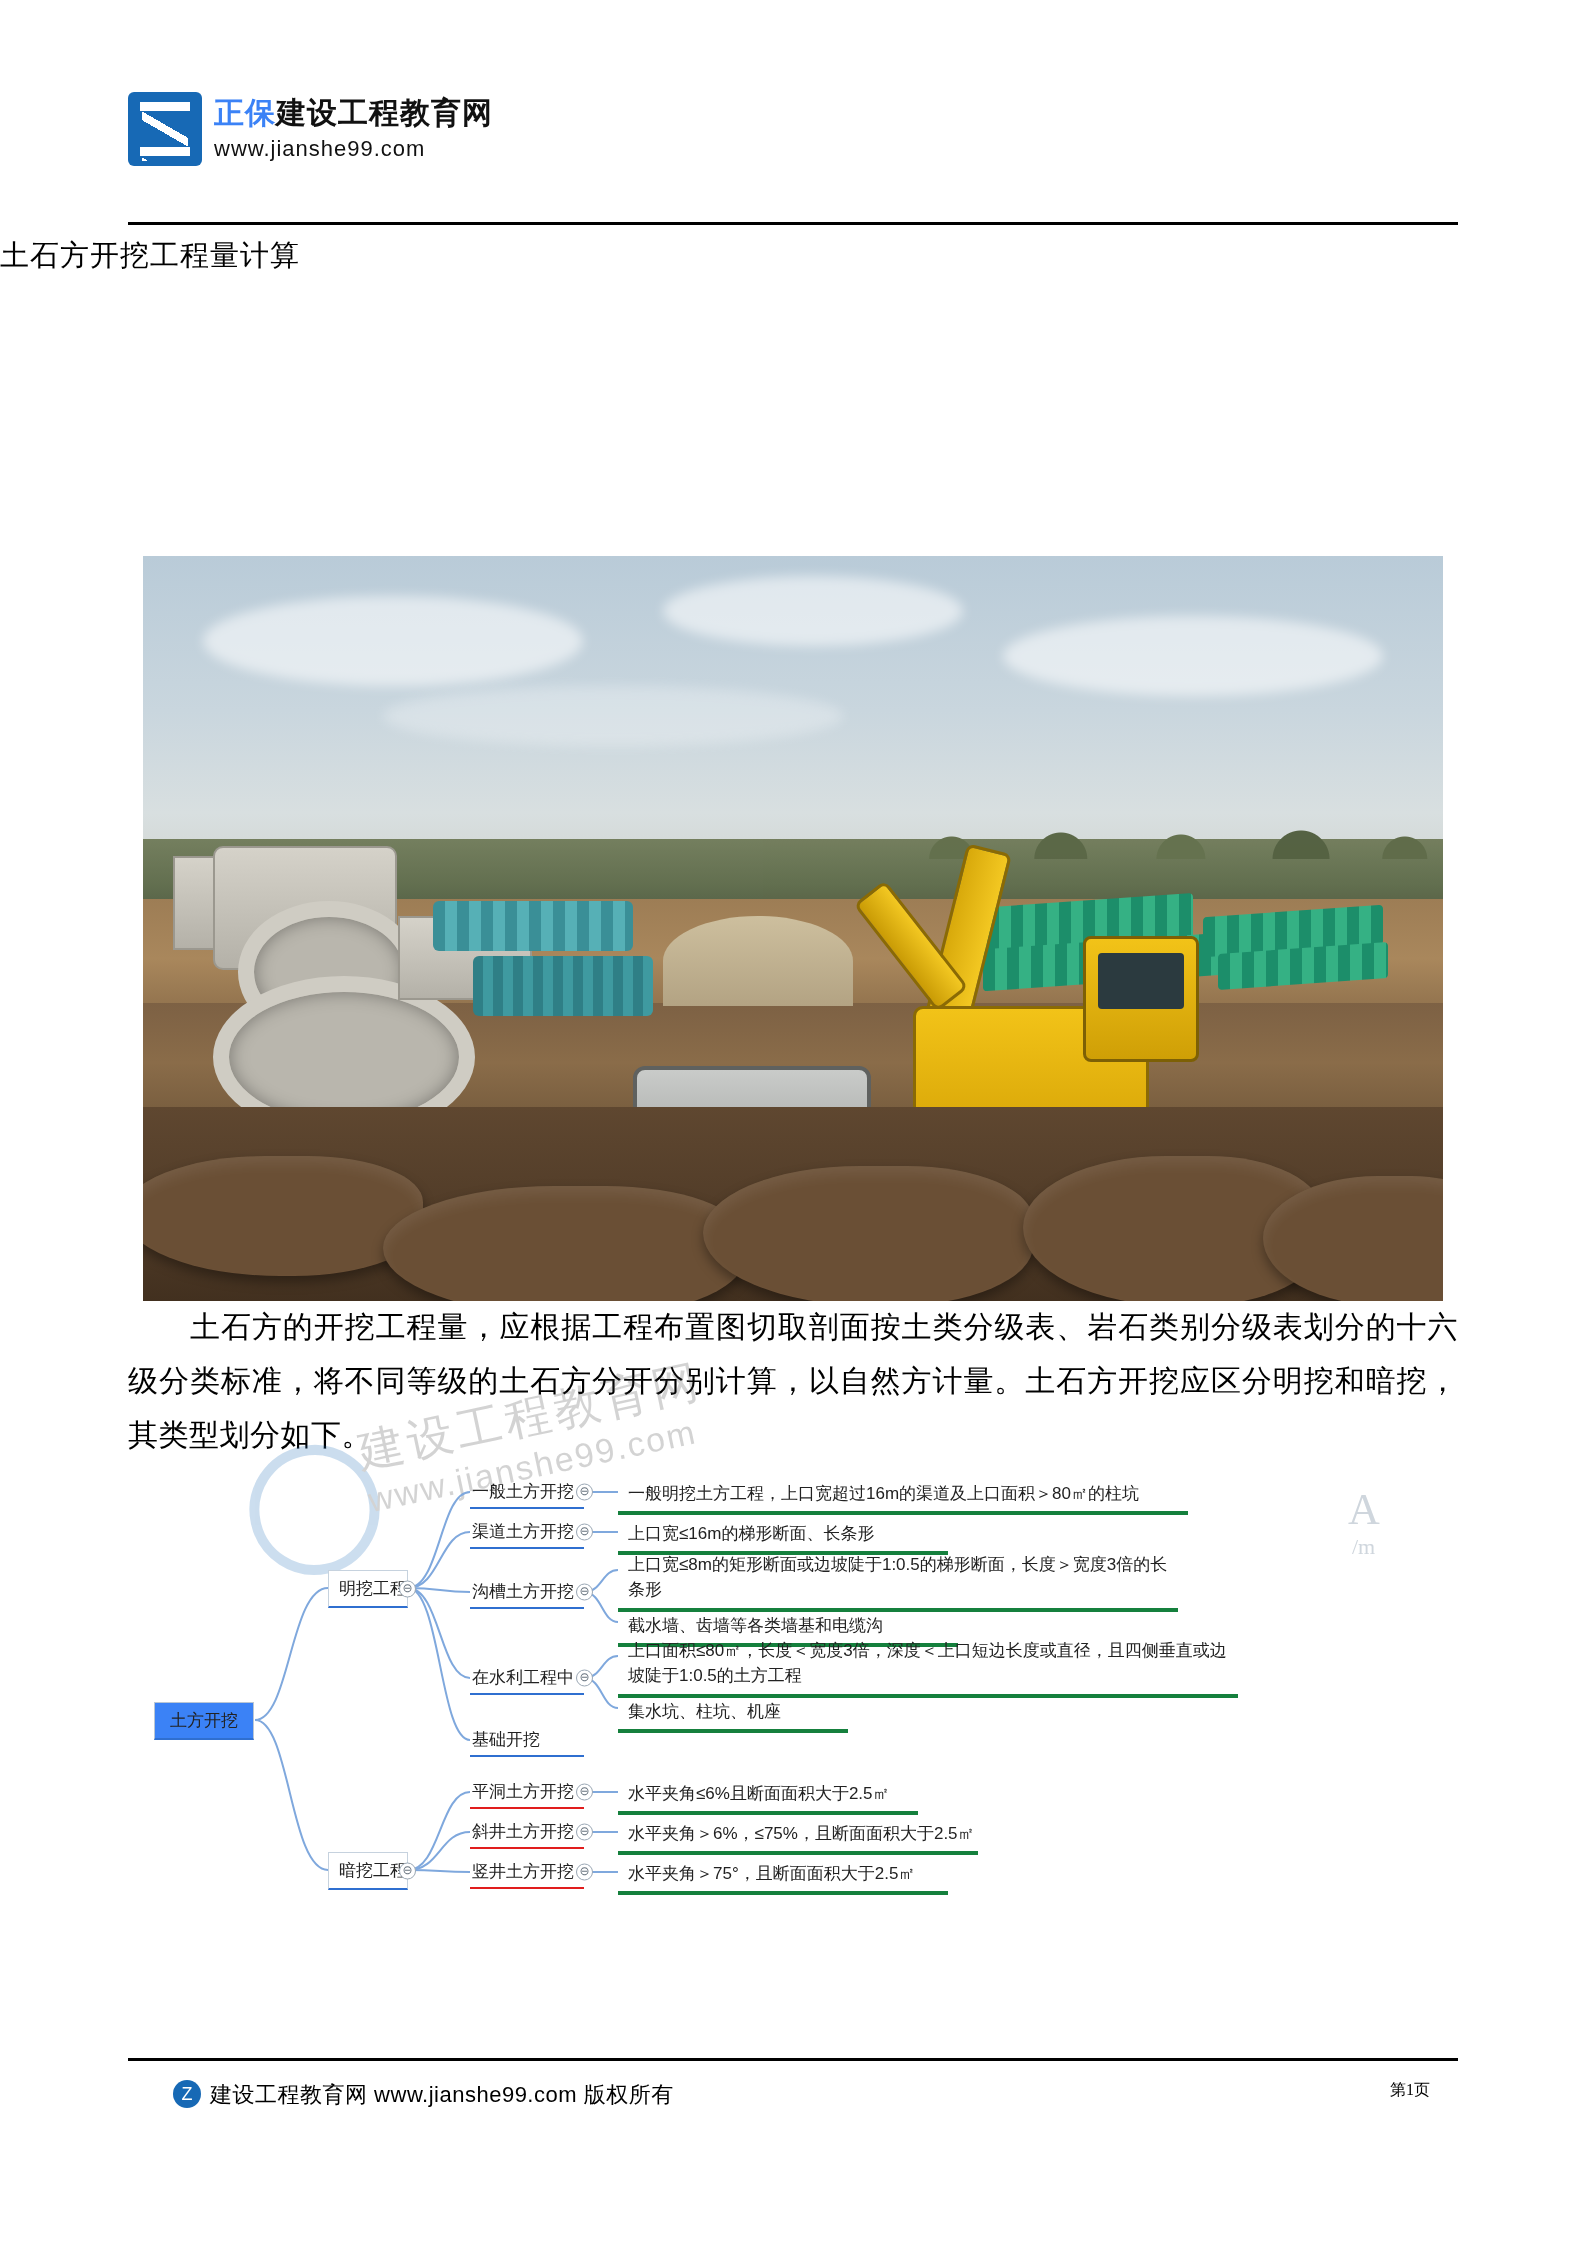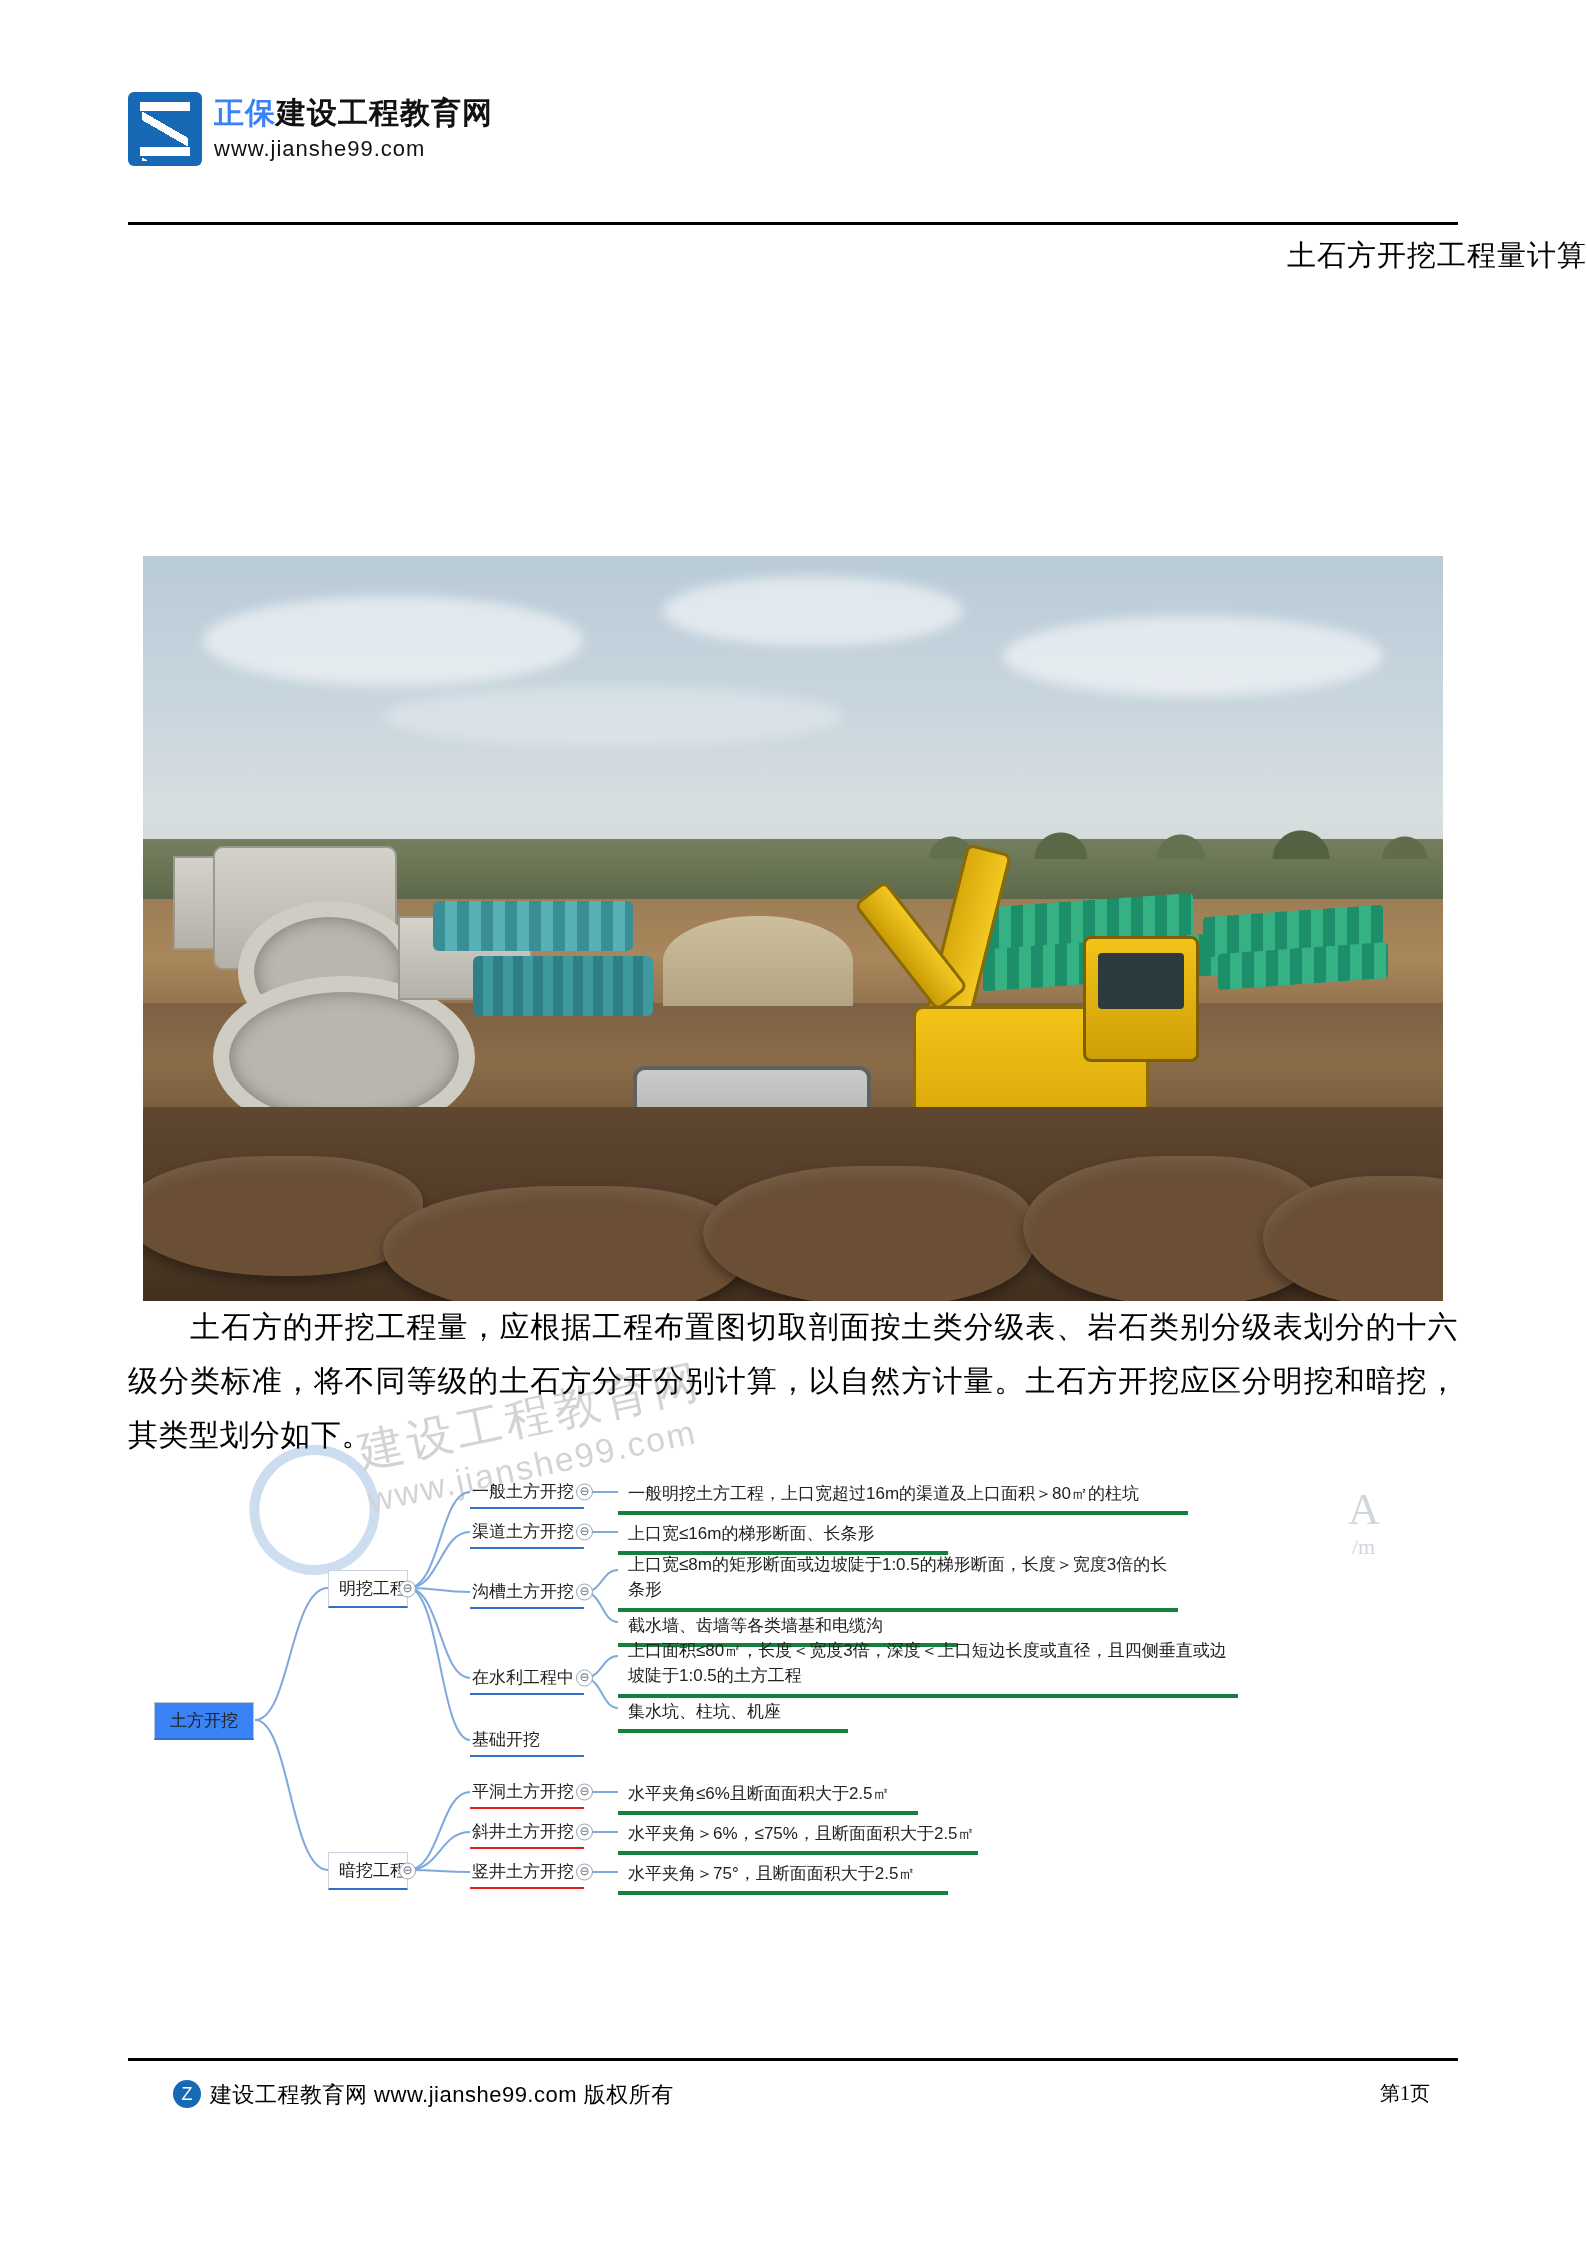--- a/index.html
+++ b/index.html
@@ -85,21 +85,21 @@
     width:1330px;
     height:3px;
     background:#000;
   }
 
   
   .doc-title {
     position:absolute;
     left:0; top:236px;
     width:1587px;
-    text-align:right;
+    text-align:left;
     font-size:29px;
     letter-spacing:1px;
   }
 
   
   .para {
     position:absolute;
     left:128px;
     width:1330px;
     font-size:30px;
@@ -347,21 +347,21 @@
     line-height:28px;
   }
   .f-text {
     position:absolute; left:82px; top:2px;
     font-family:"Liberation Sans", sans-serif;
     font-size:22px;
     letter-spacing:0.5px;
   }
   .f-page {
     position:absolute; right:28px; top:2px;
-    font-size:20px;
+    font-size:16px;
   }
 </style>
 </head>
 <body>
 
 <div class="page">
 
   <div class="header">
     <div class="logo-wrap">
       <div class="logo-mark"></div>

